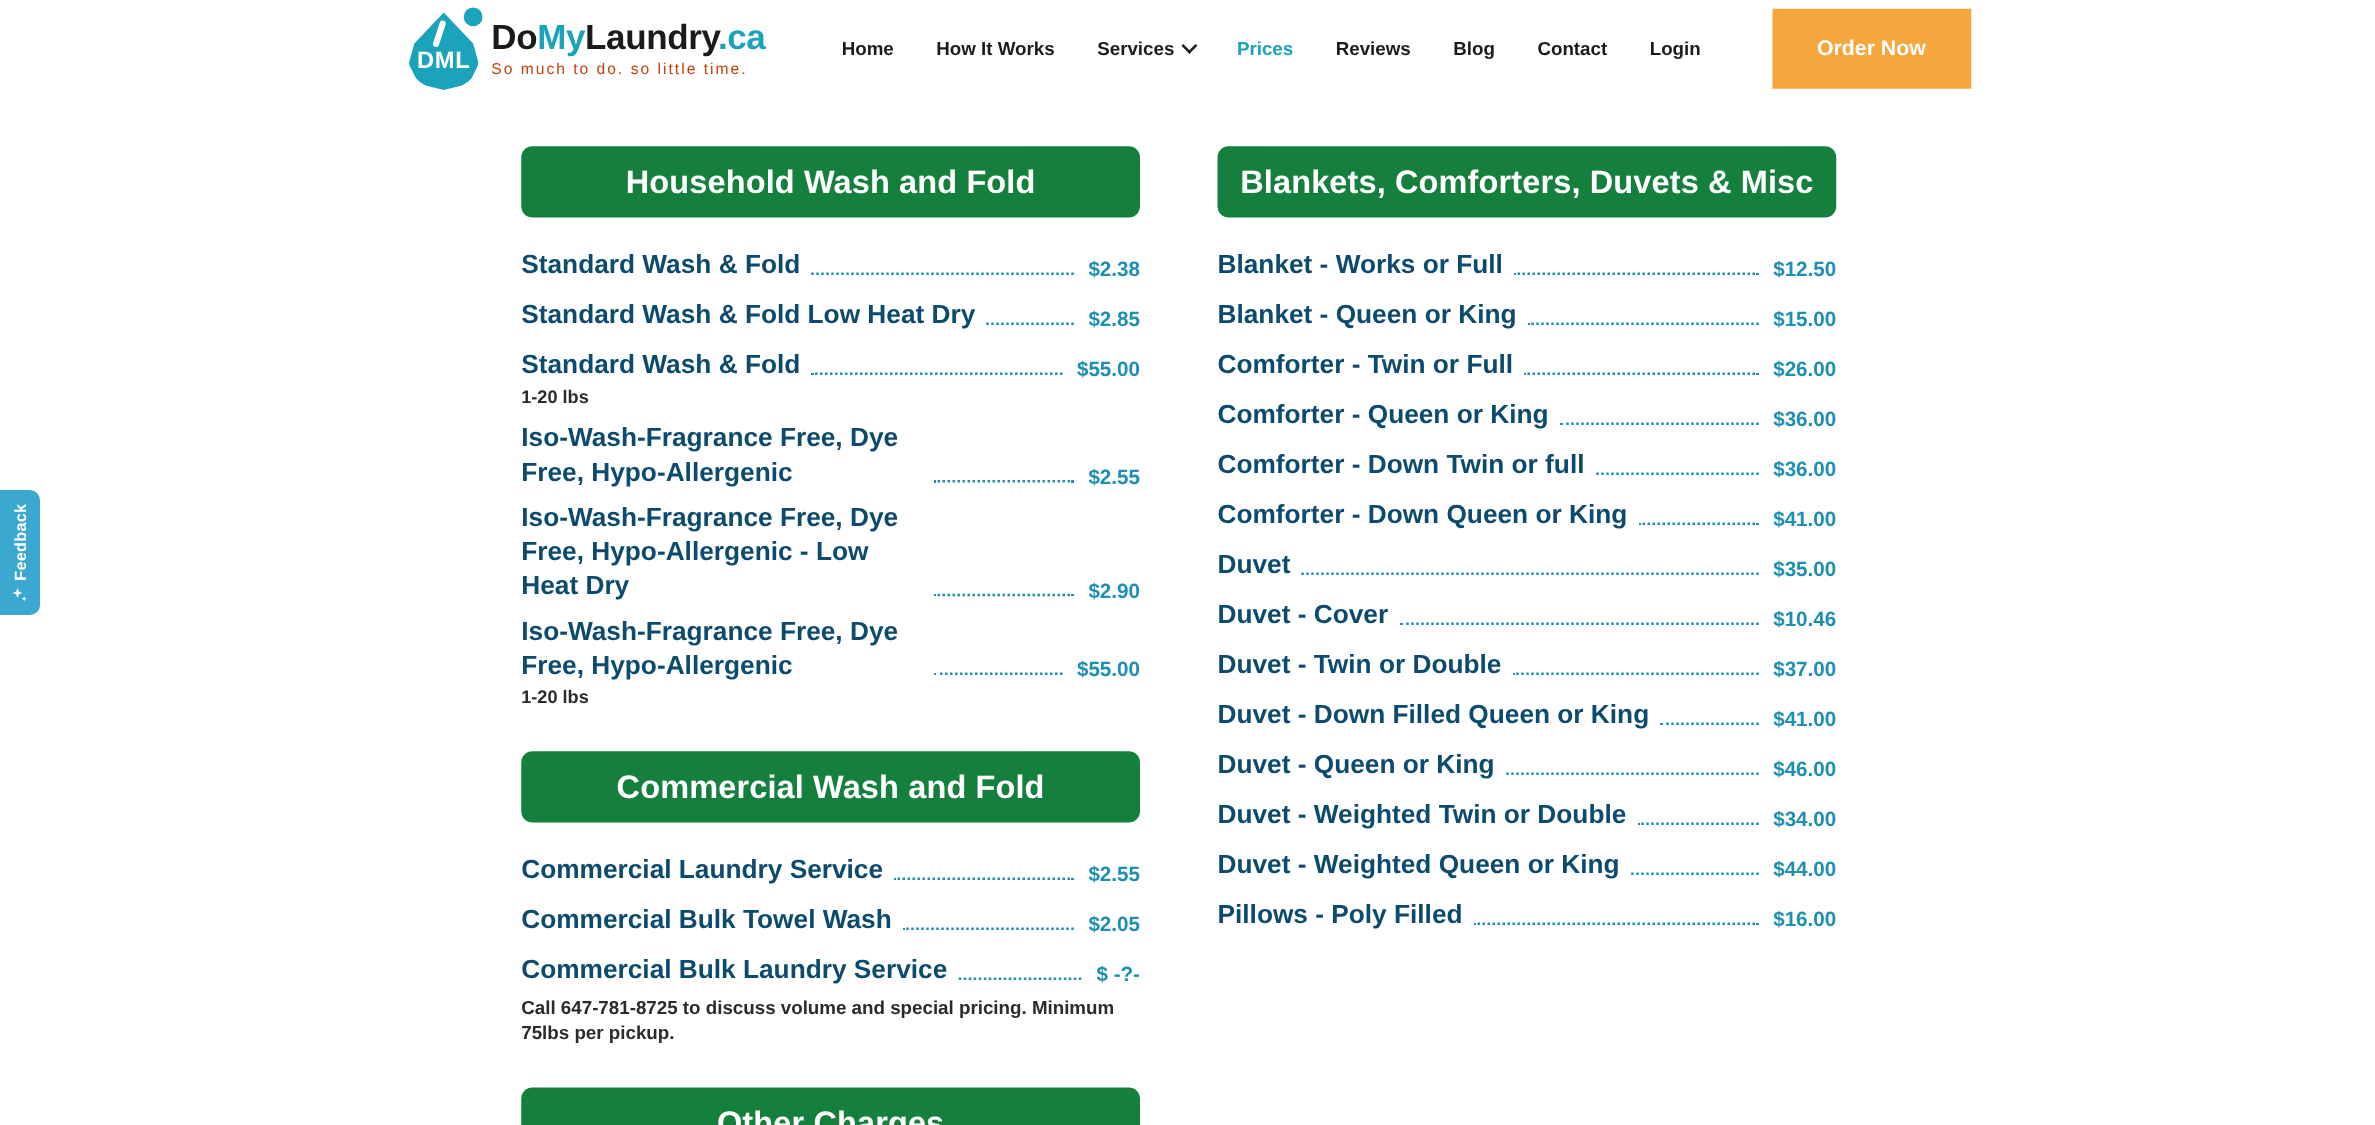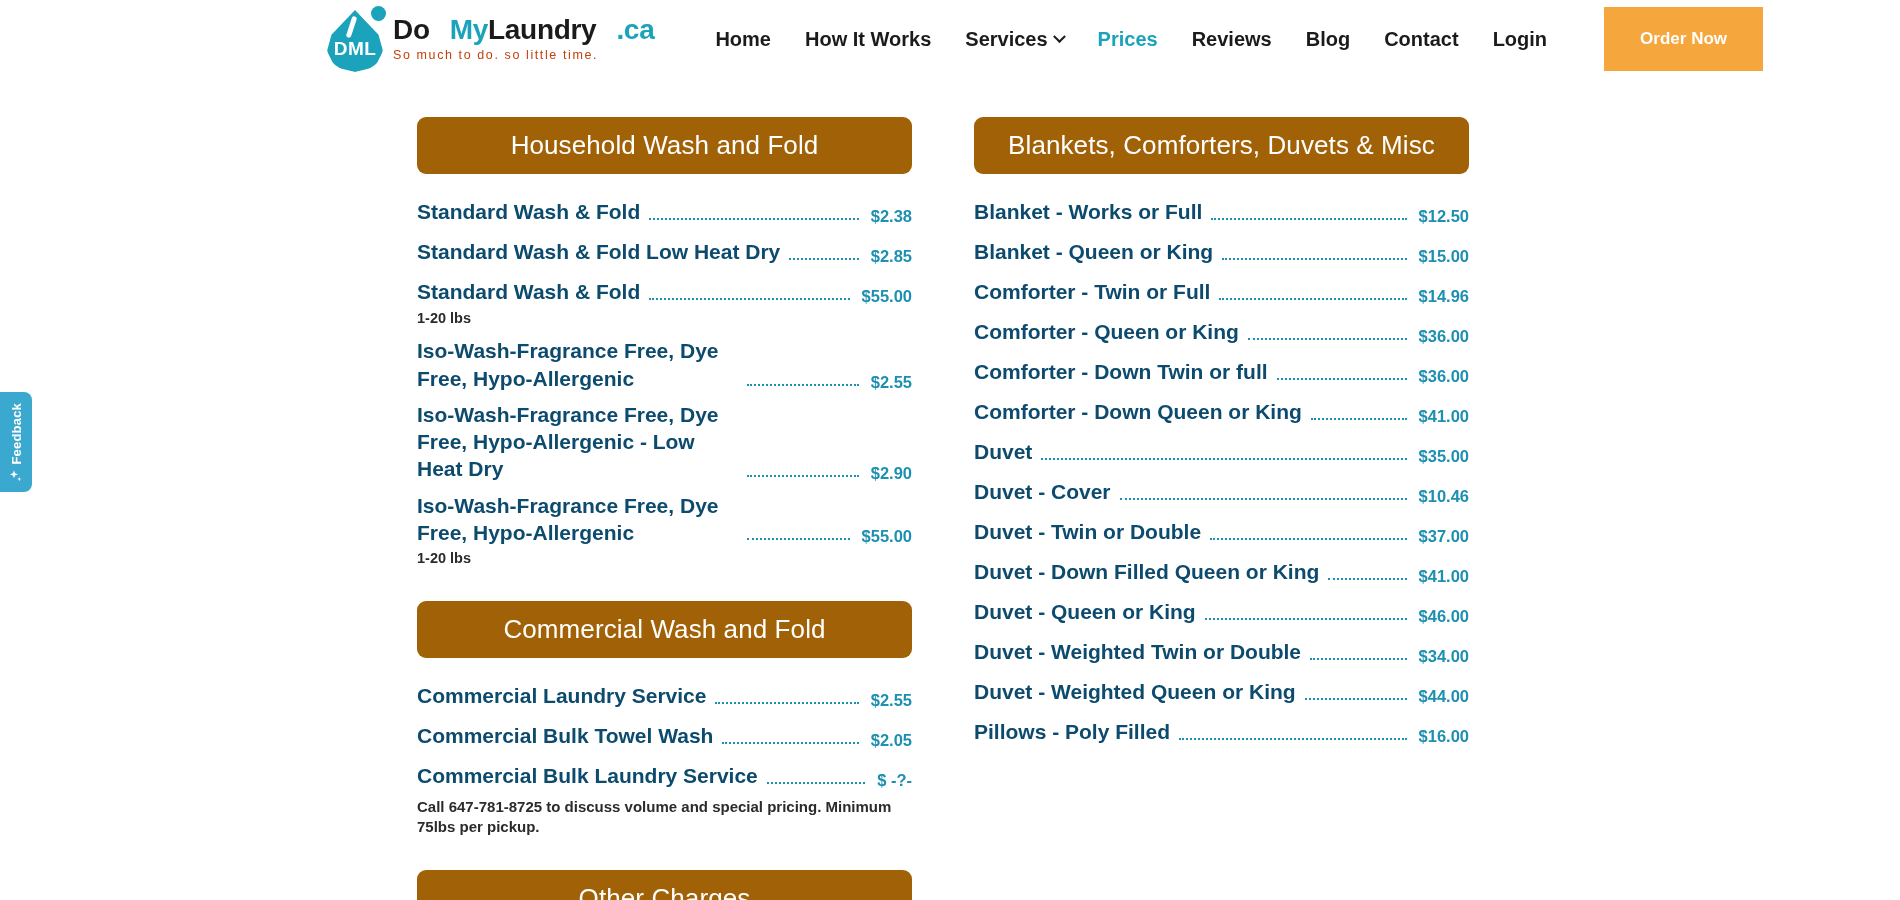--- a/index.html
+++ b/index.html
@@ -65,37 +65,37 @@
     font-family: "Liberation Sans", sans-serif;
   }
   .logo-text { line-height: 1; }
   .logo-name {
     font-size: 28px;
     font-weight: bold;
     letter-spacing: -0.3px;
     color: #1b1b1b;
     white-space: nowrap;
   }
-  .logo-name .tealpart { color: #1AA3BA; margin-left: 20px; }
+  .logo-name .tealpart { color: #1AA3BA; }
   .logo-tag {
     margin-top: 5px;
     font-size: 12.5px;
     color: #c2410c;
     letter-spacing: 1.6px;
     white-space: nowrap;
   }
 
   .main-nav {
     display: flex;
     align-items: center;
     margin-left: 44px;
     gap: 0px;
   }
   .nav-item {
-    font-size: 20px;
+    font-size: 15px;
     font-weight: bold;
     color: #1b1b1b;
     padding: 0 17px;
     white-space: nowrap;
     cursor: pointer;
     display: flex;
     align-items: center;
     gap: 7px;
   }
   .nav-item.active { color: #1AA3BA; }
@@ -161,25 +161,25 @@
     padding-top: 39px;
   }
   .price-grid {
     display: flex;
     gap: 62px;
     margin-left: 417px;
   }
   .price-col { width: 495px; }
 
   .cat-header {
-    background: #a16207;
+    background: #15803d;
     border-radius: 9px;
     color: #ffffff;
     font-size: 26px;
-    font-weight: normal;
+    font-weight: bold;
     text-align: center;
     padding: 13px 18px;
     letter-spacing: 0.1px;
     line-height: 1.18;
   }
 
   .price-list { margin-top: 12px; }
 
   .price-row {
     display: flex;
@@ -358,21 +358,21 @@
             <div class="item-price">$12.50</div>
           </div>
           <div class="price-row">
             <div class="item-name">Blanket - Queen or King</div>
             <div class="leader"></div>
             <div class="item-price">$15.00</div>
           </div>
           <div class="price-row">
             <div class="item-name">Comforter - Twin or Full</div>
             <div class="leader"></div>
-            <div class="item-price">$14.96</div>
+            <div class="item-price">$26.00</div>
           </div>
           <div class="price-row">
             <div class="item-name">Comforter - Queen or King</div>
             <div class="leader"></div>
             <div class="item-price">$36.00</div>
           </div>
           <div class="price-row">
             <div class="item-name">Comforter - Down Twin or full</div>
             <div class="leader"></div>
             <div class="item-price">$36.00</div>

